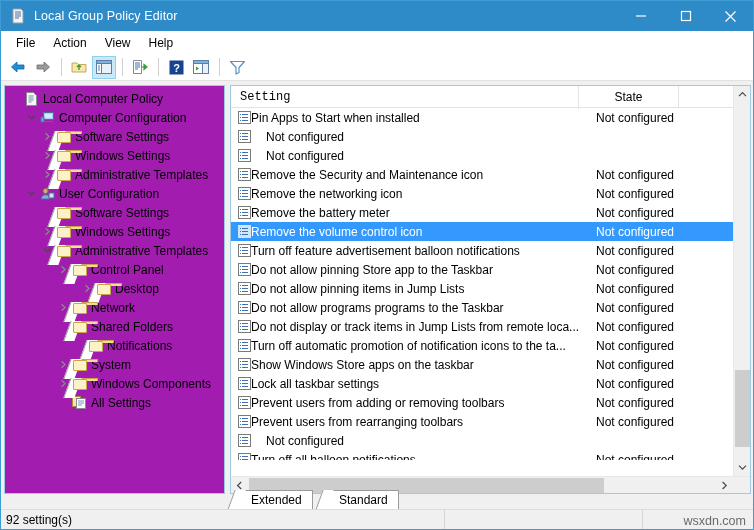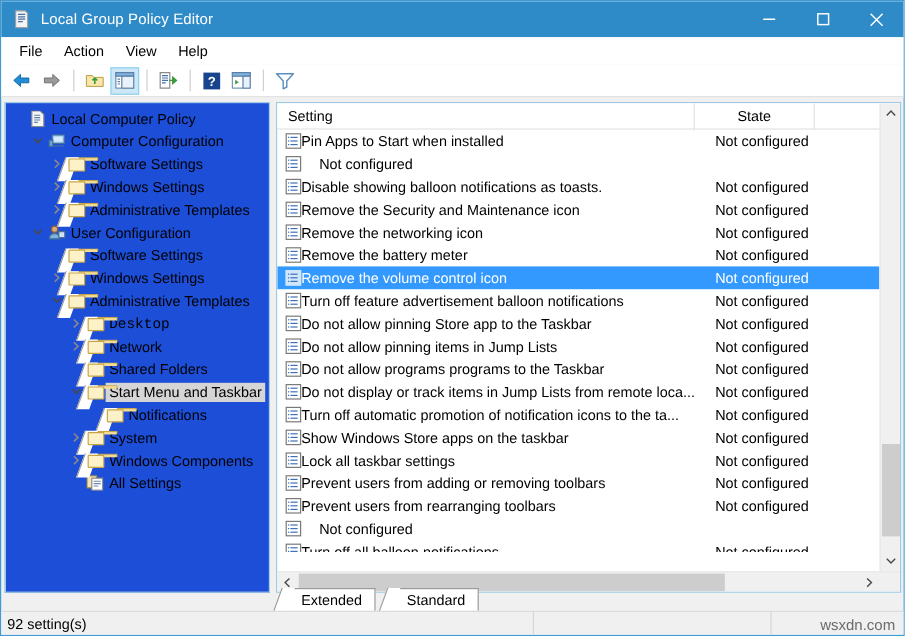--- a/index.html
+++ b/index.html
@@ -70,21 +70,21 @@
     display: flex; align-items: center; justify-content: center;
     margin-right: 1px;
   }
   .tb-btn.pressed { background: #cce8f6; border: 1px solid #8fd0ef; }
   .tb-sep { width: 1px; height: 18px; background: #d0d0d0; margin: 0 5px; }
 
   
   .tree-panel {
     position: absolute; left: 3px; top: 84px;
     width: 221px; height: 409px;
-    background: #1d4ed8;
+    background: #a21caf;
     border: 1px solid #9ecbe3;
     overflow: hidden;
   }
   .tree-inner { padding: 3px 0 0 0; }
 
   .tree-row {
     height: 19px; display: flex; align-items: center;
     white-space: nowrap; font-size: 12px;
   }
   .tree-row .twisty {
@@ -127,20 +127,21 @@
   }
   .list-header {
     position: absolute; left: 0; top: 0; width: 519px; height: 22px;
     background: #ffffff; border-bottom: 1px solid #e3e3e3;
     display: flex; align-items: center;
   }
   .col-setting {
     width: 348px; height: 24px; display: flex; align-items: center;
     padding-left: 9px; border-right: 1px solid #e3e3e3;
     font-size: 12px;
+    font-family: Liberation Mono, monospace;
   }
   .col-state {
     width: 100px; height: 22px; display: flex; align-items: center;
     justify-content: center; border-right: 1px solid #e3e3e3;
     font-size: 12px;
   }
   .col-rest { flex: 1; height: 22px; }
 
   .list-body {
     position: absolute; left: 0; top: 22px; width: 502px; height: 352px;
@@ -453,21 +454,35 @@
             </svg>
           </span>
           <span class="ticon">
             <span class="folder">
               <span class="tab"></span>
               <span class="back"></span>
             </span>
           </span>
           <span class="tlabel">Administrative Templates</span>
         </div>
-        <div class="tree-row" style="padding-left: 50px; font-family: Liberation Mono, monospace;">
+        <div class="tree-row" style="padding-left: 50px;">
+          <span class="twisty">
+            <svg class="chev" viewBox="0 0 9 9">
+              <path d="M2.6 1.2L6 4.5L2.6 7.8" stroke="#8a8a8a" stroke-width="1.3" fill="none"></path>
+            </svg>
+          </span>
+          <span class="ticon">
+            <span class="folder">
+              <span class="tab"></span>
+              <span class="back"></span>
+            </span>
+          </span>
+          <span class="tlabel">Control Panel</span>
+        </div>
+        <div class="tree-row" style="padding-left: 74px;">
           <span class="twisty">
             <svg class="chev" viewBox="0 0 9 9">
               <path d="M2.6 1.2L6 4.5L2.6 7.8" stroke="#8a8a8a" stroke-width="1.3" fill="none"></path>
             </svg>
           </span>
           <span class="ticon">
             <span class="folder">
               <span class="tab"></span>
               <span class="back"></span>
             </span>
@@ -490,34 +505,20 @@
         </div>
         <div class="tree-row" style="padding-left: 50px;">
           <span class="twisty"></span>
           <span class="ticon">
             <span class="folder">
               <span class="tab"></span>
               <span class="back"></span>
             </span>
           </span>
           <span class="tlabel">Shared Folders</span>
-        </div>
-        <div class="tree-row selected" style="padding-left: 50px;">
-          <span class="twisty">
-            <svg class="chev" viewBox="0 0 9 9">
-              <path d="M1.2 2.4L4.5 5.8L7.8 2.4" stroke="#4a4a4a" stroke-width="1.3" fill="none"></path>
-            </svg>
-          </span>
-          <span class="ticon">
-            <span class="folder">
-              <span class="tab"></span>
-              <span class="back"></span>
-            </span>
-          </span>
-          <span class="tlabel">Start Menu and Taskbar</span>
         </div>
         <div class="tree-row" style="padding-left: 66px;">
           <span class="twisty"></span>
           <span class="ticon">
             <span class="folder">
               <span class="tab"></span>
               <span class="back"></span>
             </span>
           </span>
           <span class="tlabel">Notifications</span>
@@ -607,21 +608,20 @@
             <span class="policy-ico">
               <span class="frame"></span>
               <span class="dot" style="top:3px"></span>
               <span class="bar" style="top:3px"></span>
               <span class="dot" style="top:6px"></span>
               <span class="bar" style="top:6px"></span>
               <span class="dot" style="top:9px"></span>
               <span class="bar" style="top:9px"></span>
             </span>
           </span>
-          <span class="lname">Disable showing balloon notifications as toasts.</span>
           <span class="lstate">Not configured</span>
         </div>
         <div class="lrow">
           <span class="licon">
             <span class="policy-ico">
               <span class="frame"></span>
               <span class="dot" style="top:3px"></span>
               <span class="bar" style="top:3px"></span>
               <span class="dot" style="top:6px"></span>
               <span class="bar" style="top:6px"></span>

